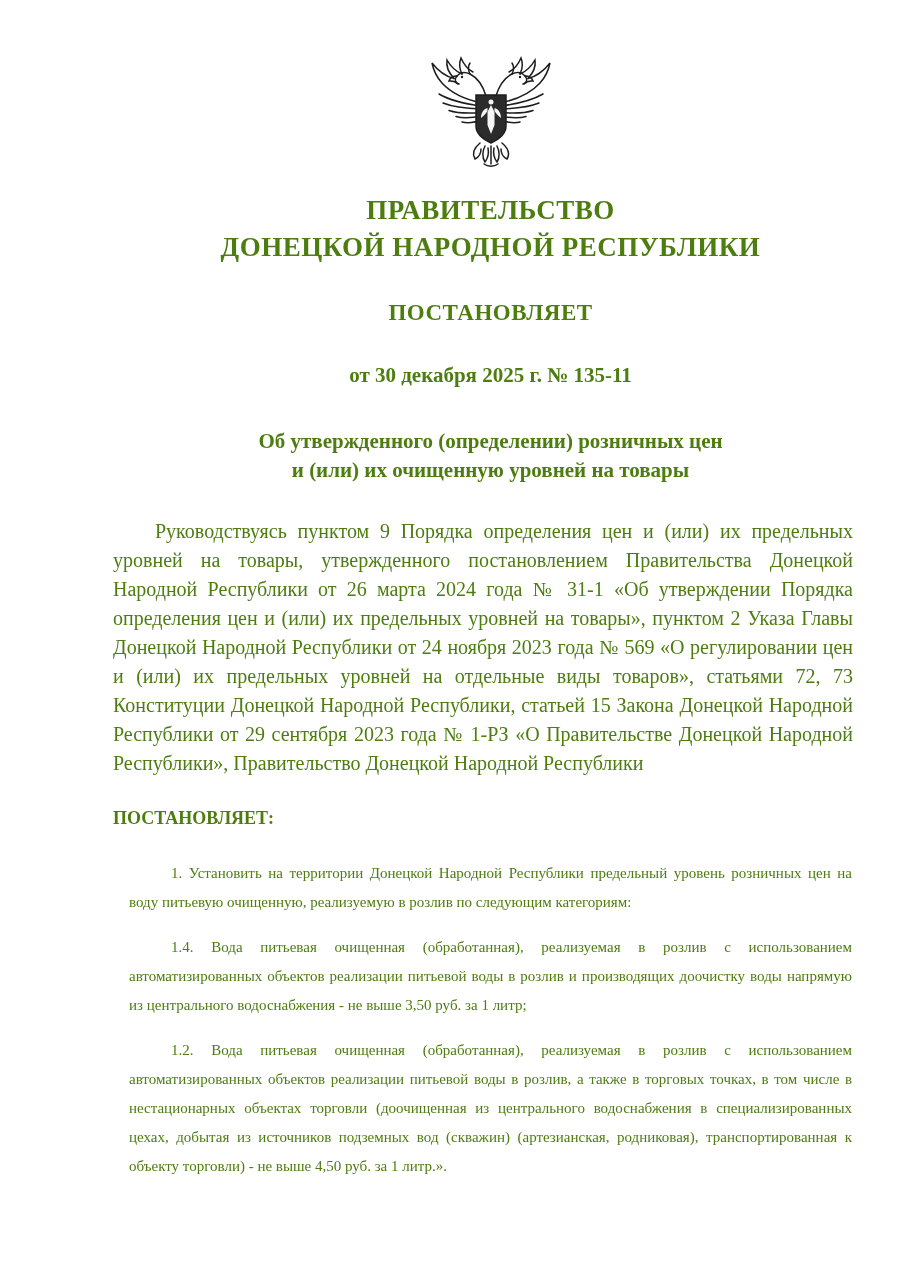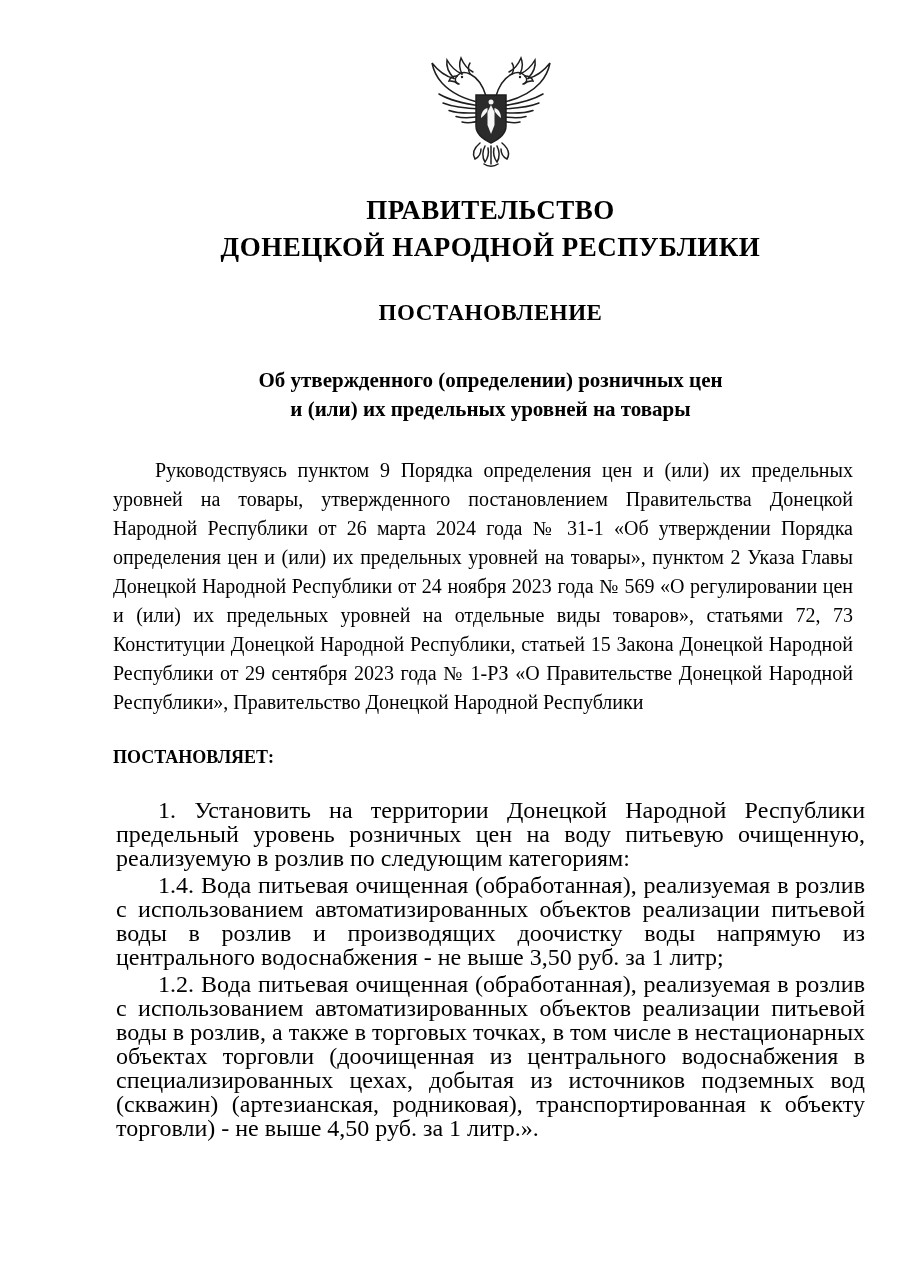--- a/index.html
+++ b/index.html
@@ -6,21 +6,21 @@
     margin: 0;
     padding: 0;
     background: #ffffff;
   }
   .page {
     position: relative;
     width: 919px;
     height: 1280px;
     box-sizing: border-box;
     background: #ffffff;
-    color: #000000;
+    color: #4d7c0f;
     font-family: "Liberation Serif", "DejaVu Serif", serif;
     padding: 52px 51px 0 113px;
     overflow: hidden;
   }
   .emblem-wrap {
     text-align: center;
     height: 118px;
     margin-bottom: 22px;
   }
   .emblem-wrap svg { display: inline-block; }
@@ -62,23 +62,23 @@
     text-indent: 42px;
   }
   .resolves {
     margin: 26px 0 6px 0;
     font-weight: bold;
     font-size: 18px;
     line-height: 29px;
   }
   .items { margin: 26px 0 0 0; }
   .items p {
-    margin: 3px;
-    font-size: 24px;
-    line-height: 24px;
+    margin: 16px;
+    font-size: 15px;
+    line-height: 29px;
     text-align: justify;
     text-indent: 42px;
   }
 </style>
 </head>
 <body>
 
 <div class="page">
 
   <div class="emblem-wrap">
@@ -133,25 +133,26 @@
         <path d="M134,106 l7,14 v26 l-7,18 l-7,-18 v-26 z"></path>
         <path d="M127,112 c-8,2 -13,10 -13,20 c6,-4 10,-10 13,-14 z"></path>
         <path d="M141,112 c8,2 13,10 13,20 c-6,-4 -10,-10 -13,-14 z"></path>
       </g>
     </svg>
   </div>
 
   <p class="org-name">ПРАВИТЕЛЬСТВО</p>
   <p class="org-name">ДОНЕЦКОЙ НАРОДНОЙ РЕСПУБЛИКИ</p>
 
-  <p class="doc-type">ПОСТАНОВЛЕНИЕ</p>
+  <p class="doc-type">ПОСТАНОВЛЯЕТ</p>
 
+  <p class="date-line">от 30 декабря 2025 г. № 135-11</p>
 
   <p class="subject"><span>Об утвержденного (определении) розничных цен</span><br>
-  <span>и (или) их предельных уровней на товары</span></p>
+  <span>и (или) их очищенную уровней на товары</span></p>
 
   <p class="preamble">Руководствуясь пунктом 9 Порядка определения цен и (или) их предельных уровней на товары, утвержденного постановлением Правительства Донецкой Народной Республики от 26 марта 2024 года № 31-1 «Об утверждении Порядка определения цен и (или) их предельных уровней на товары», пунктом 2 Указа Главы Донецкой Народной Республики от 24 ноября 2023 года № 569 «О регулировании цен и (или) их предельных уровней на отдельные виды товаров», статьями 72, 73 Конституции Донецкой Народной Республики, статьей 15 Закона Донецкой Народной Республики от 29 сентября 2023 года № 1-РЗ «О Правительстве Донецкой Народной Республики», Правительство Донецкой Народной Республики</p>
 
   <p class="resolves">ПОСТАНОВЛЯЕТ:</p>
 
   <div class="items">
     <p>1. Установить на территории Донецкой Народной Республики предельный уровень розничных цен на воду питьевую очищенную, реализуемую в розлив по следующим категориям:</p>
     <p>1.4. Вода питьевая очищенная (обработанная), реализуемая в розлив с использованием автоматизированных объектов реализации питьевой воды в розлив и производящих доочистку воды напрямую из центрального водоснабжения - не выше 3,50 руб. за 1 литр;</p>
     <p>1.2. Вода питьевая очищенная (обработанная), реализуемая в розлив с использованием автоматизированных объектов реализации питьевой воды в розлив, а также в торговых точках, в том числе в нестационарных объектах торговли (доочищенная из центрального водоснабжения в специализированных цехах, добытая из источников подземных вод (скважин) (артезианская, родниковая), транспортированная к объекту торговли) - не выше 4,50 руб. за 1 литр.».</p>
   </div>

